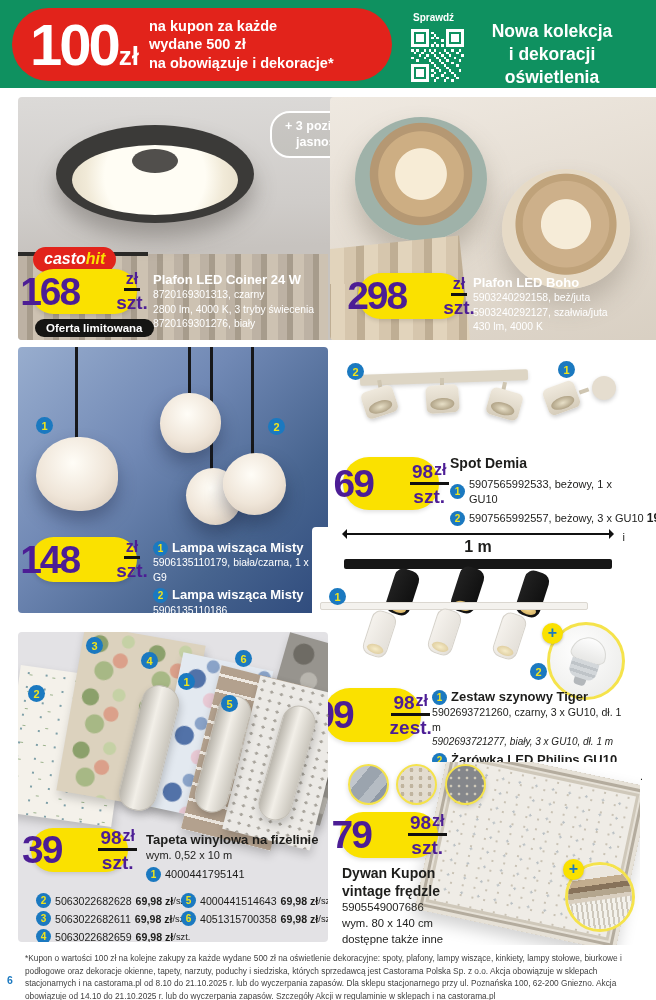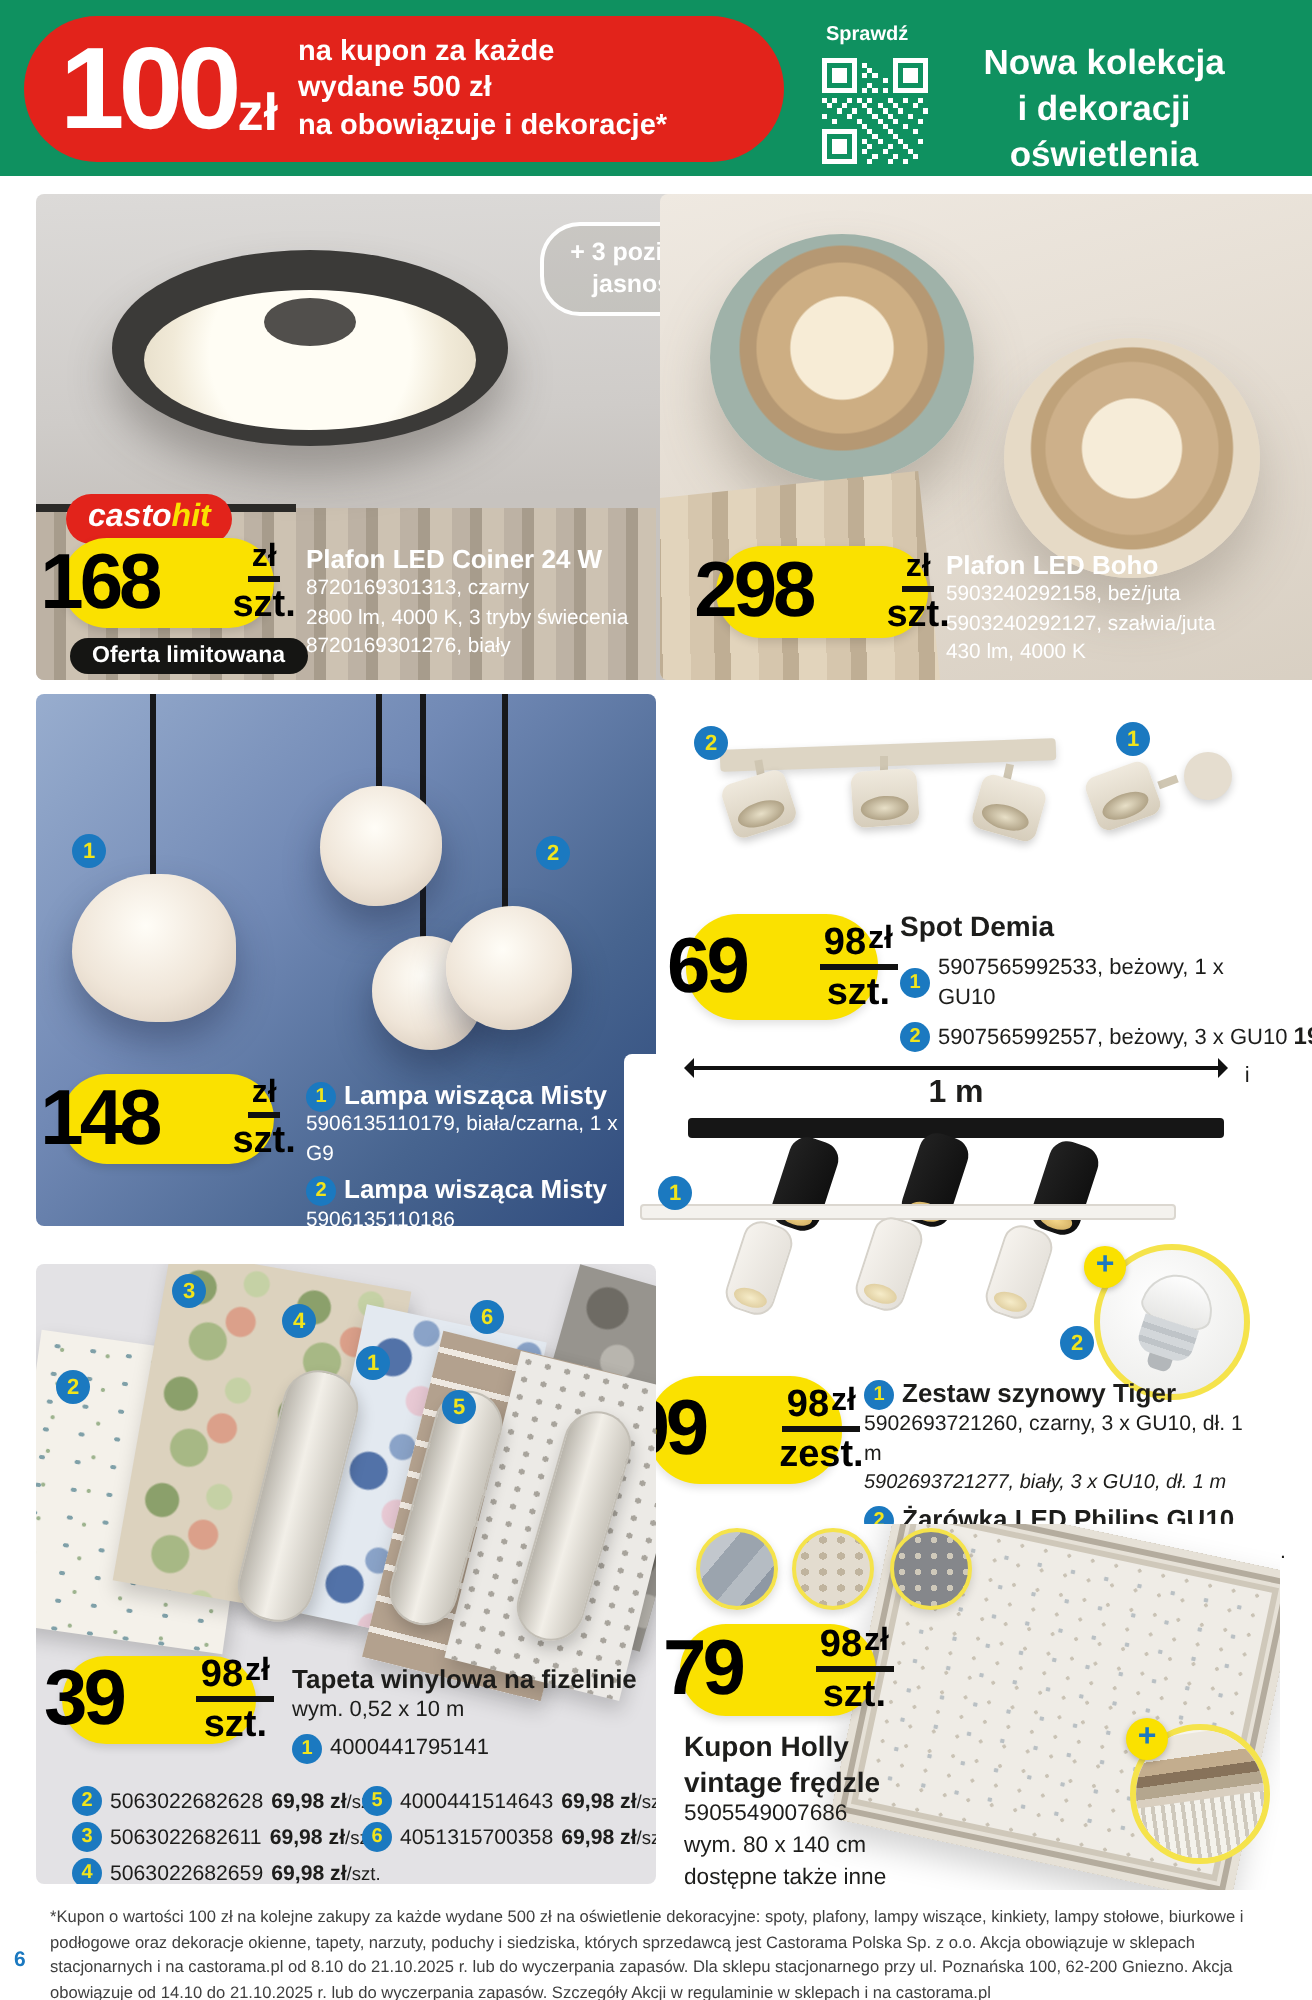--- a/index.html
+++ b/index.html
@@ -15,21 +15,21 @@
   .coupon-cur { font-size:26px; font-weight:800; color:#fff; align-self:flex-end; margin:0 0 9px 1px; }
   .coupon-text { margin-left:10px; color:#fff; font-weight:800; font-size:14.5px; line-height:1.25; }
   .qr-label { position:absolute; left:413px; top:12px; color:#ffffff; font-weight:800; font-size:10px; }
   .qr { position:absolute; left:411px; top:29px; width:53px; height:53px; }
   .collection { position:absolute; left:472px; top:20px; width:160px; text-align:center;
                 color:#fff; font-weight:800; font-size:17.5px; line-height:1.3; }
 
   
   .card { position:absolute; border-radius:4px; overflow:hidden; }
   .price { position:absolute; background:#fae100; border-radius:26px; display:flex;
-           align-items:center; justify-content:center; color:#000000; box-shadow:0 2px 4px rgba(0,0,0,.12);gap:34px; }
+           align-items:center; justify-content:center; color:#4c1d95; box-shadow:0 2px 4px rgba(0,0,0,.12);gap:34px; }
   .price .int { font-size:39px; font-weight:800; letter-spacing:-2px; line-height:.95; }
   .price .side { display:flex; flex-direction:column; align-items:center; margin-left:3px; line-height:1; }
   .price .top { display:flex; align-items:flex-start; gap:1px; border-bottom:3px solid #111; padding:0 2px 1px; }
   .price .dec { font-size:19px; font-weight:800; }
   .price .cur { font-size:16px; font-weight:800; }
   .price .per { font-size:19px; font-weight:700; padding-top:2px; }
   .mk { width:17px; height:17px; border-radius:50%; background:#1b79c0; color:#f0e41c;
         font-weight:800; font-size:11px; display:flex; align-items:center; justify-content:center; }
   .mk.abs { position:absolute; }
   .mk.inline { display:inline-flex; width:15px; height:15px; font-size:10px; vertical-align:-3px; margin-right:4px; flex:0 0 auto; }
@@ -558,21 +558,21 @@
       <span class="int">79</span>
       <span class="side">
         <span class="top">
             <span class="dec">98</span>
             <span class="cur">zł</span>
           </span>
         <span class="per">szt.</span>
       </span>
     </div>
     <div class="txt-dywan">
-      <div class="pname" style="font-size:14px;">Kupon Holly</div>
+      <div class="pname" style="font-size:14px;">Dywan Kupon</div>
       <div class="pname" style="font-size:14px;">vintage frędzle</div>
       <div class="pline" style="font-size:11.3px;">5905549007686</div>
       <div class="pline" style="font-size:11.3px;">wym. 80 x 140 cm</div>
       <div class="pline" style="font-size:11.3px;">dostępne także inne</div>
 
     </div>
     <div class="fringe-inset">
       <div class="fr-stripes"></div>
       <div class="fr-lines"></div>
     </div>

